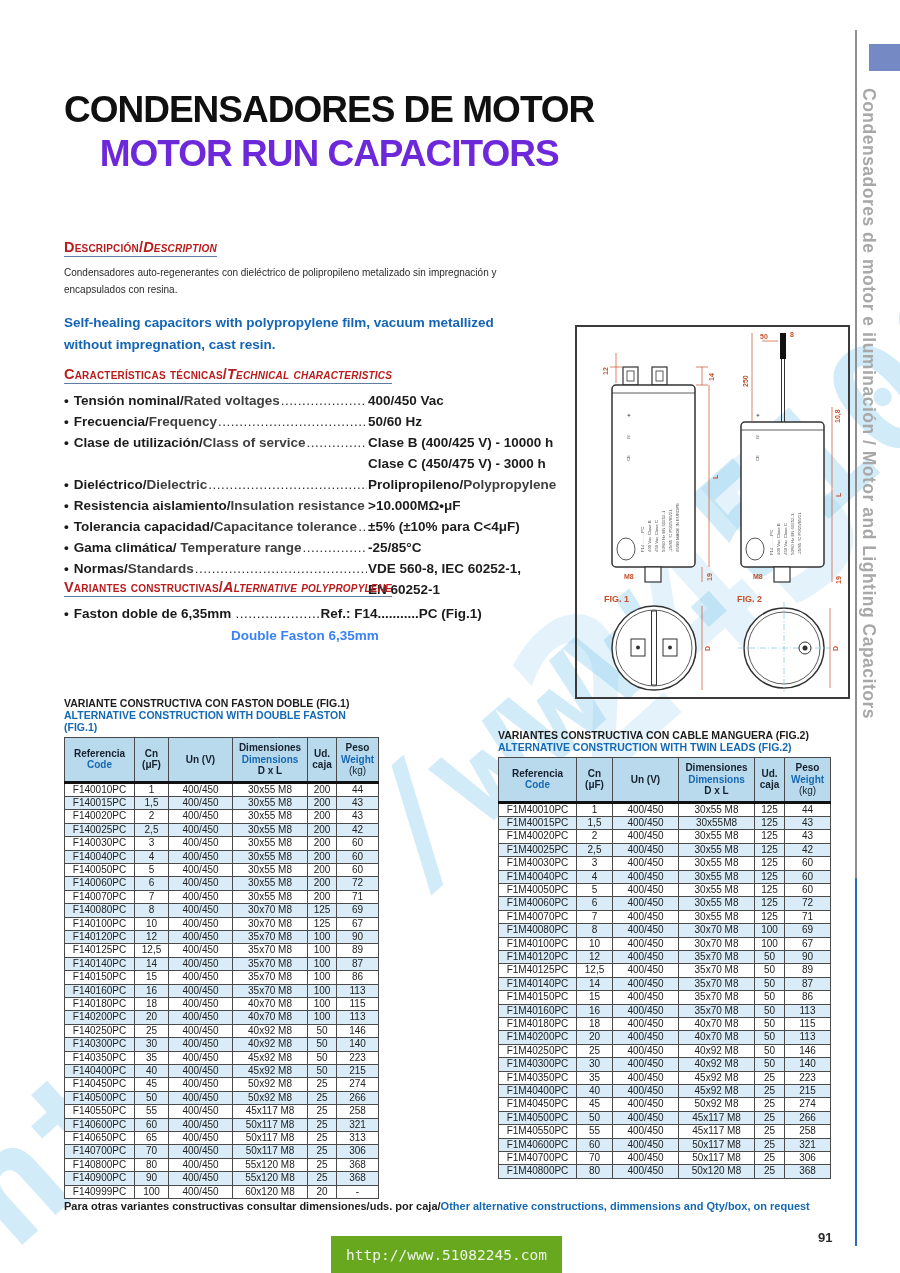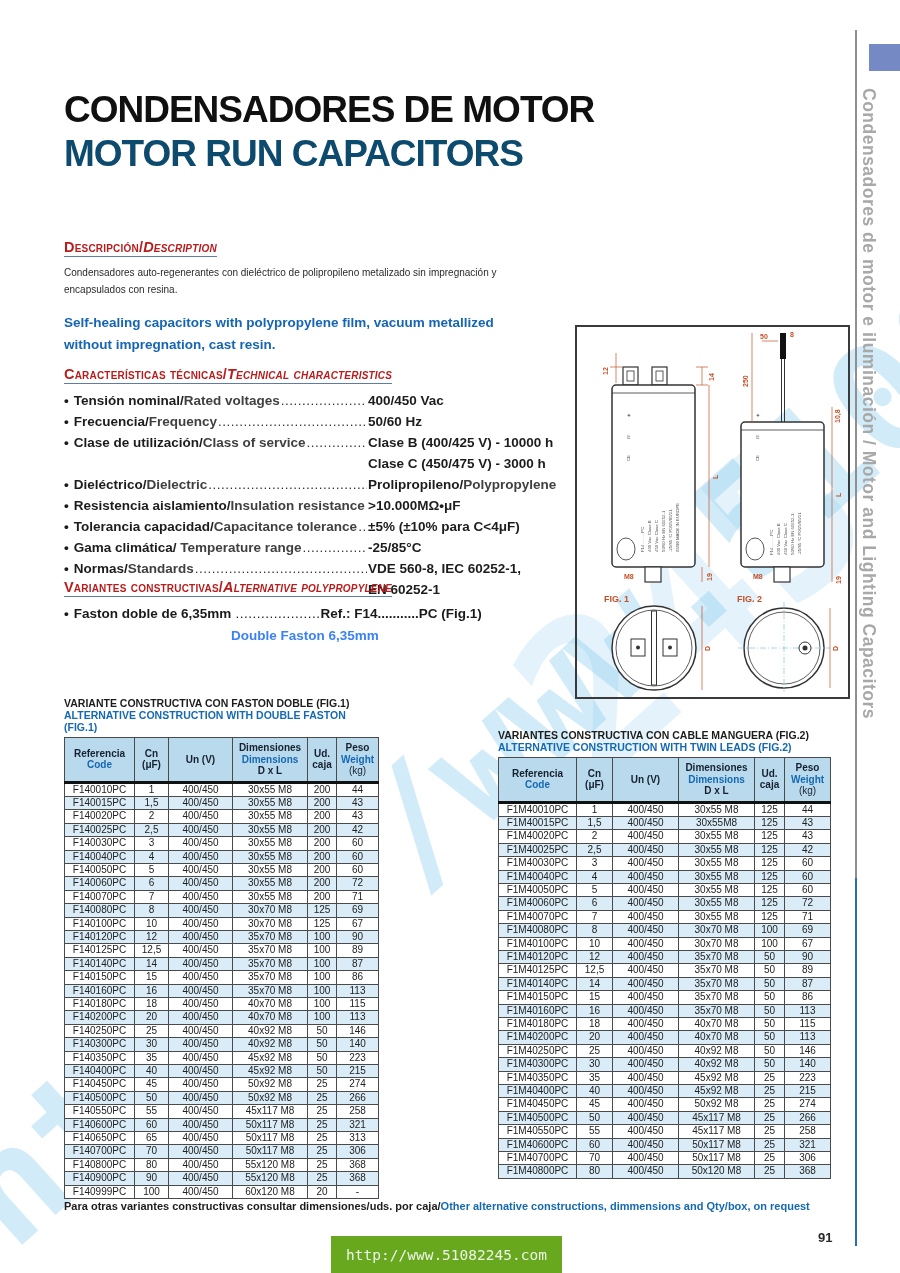--- a/index.html
+++ b/index.html
@@ -10,21 +10,21 @@
   .wm{position:absolute;z-index:1;white-space:nowrap;font-family:"DejaVu Sans Mono",monospace;
       font-weight:bold;color:rgba(120,195,235,0.34);transform-origin:0 0;pointer-events:none;}
   #wm1{left:-80px;top:1150px;font-size:150px;transform:rotate(-42deg);}
   #wm2{left:470px;top:640px;font-size:210px;transform:rotate(-42deg);color:rgba(130,200,238,0.22);}
 
   .layer{position:absolute;z-index:2;}
 
   
   #title-block{left:64px;top:88px;}
   .title-es{font-size:37px;font-weight:bold;letter-spacing:-1px;color:#101010;line-height:1.2;}
-  .title-en{font-size:37px;font-weight:bold;letter-spacing:-1px;color:#0c4a6e;line-height:1.2;}
+  .title-en{font-size:37px;font-weight:bold;letter-spacing:-1px;color:#6d28d9;line-height:1.2;text-align:center;}
 
   
   .sec-head{font-variant:small-caps;font-weight:bold;font-size:14.5px;color:#b91c1c;
             border-bottom:1.5px solid #5d7da6;display:inline-block;padding-bottom:1px;letter-spacing:.2px;}
   .sec-head .it{font-style:italic;}
 
   
   #desc-block{left:64px;top:238px;width:440px;}
   .desc-es{margin-top:8px;font-size:10px;font-weight:400;color:#2a2a2a;line-height:1.65;}
   .desc-en{margin-top:14px;font-size:13.5px;font-weight:600;color:#1565b5;line-height:1.65;}

